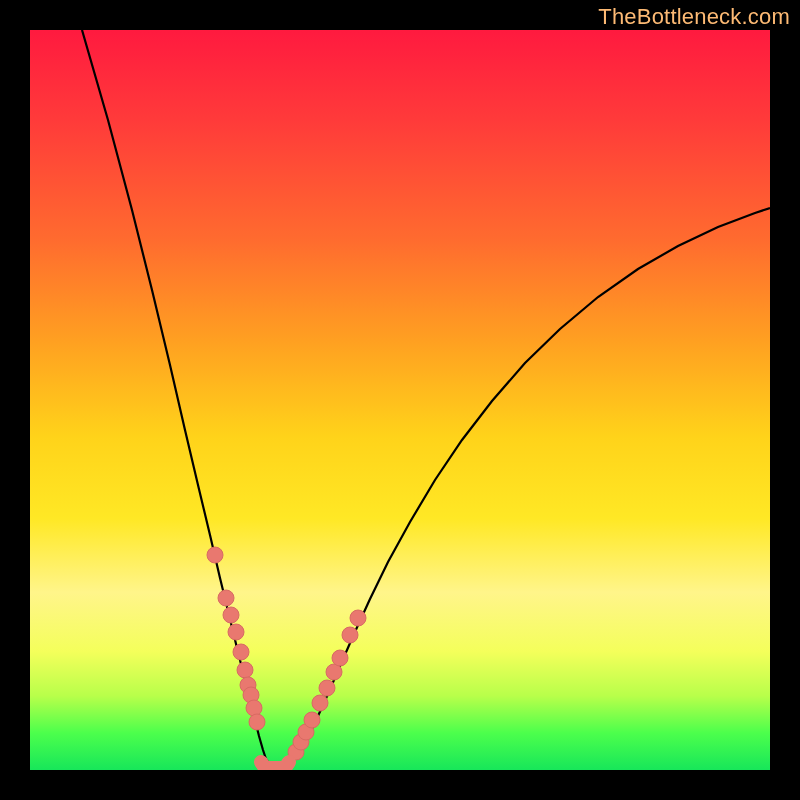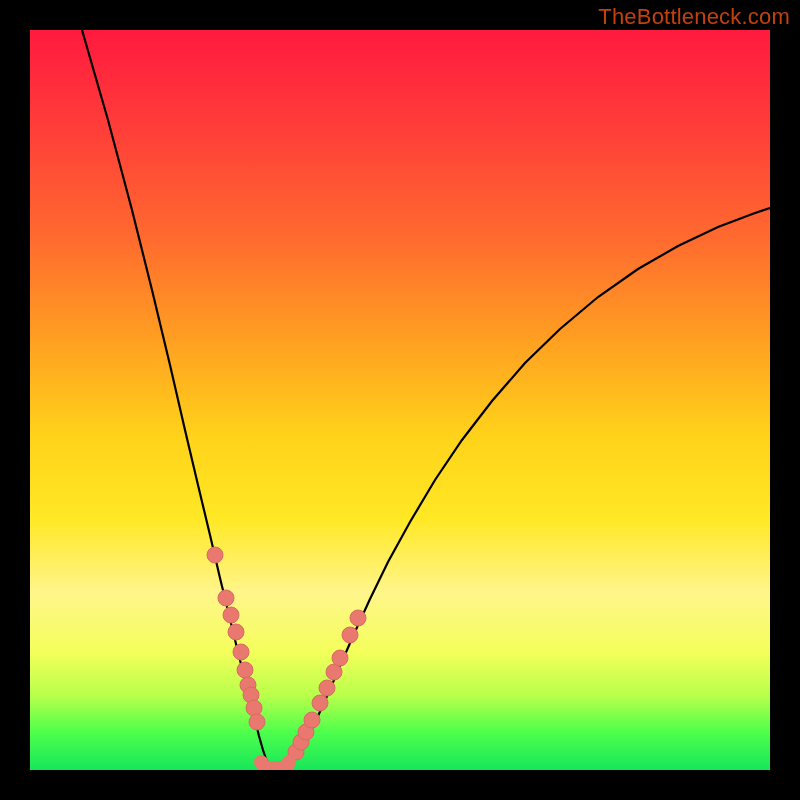--- a/index.html
+++ b/index.html
@@ -35,21 +35,21 @@
       #fff58a 76%,
       #f4ff5b 84%,
       #b8ff4a 90%,
       #4cff4c 95%,
       #17e65a 100%);
   }
   .watermark {
     position: absolute;
     top: 4px;
     right: 10px;
-    color: #c2410c;
+    color: #fdba74;
     font-size: 22px;
     letter-spacing: 0.2px;
     font-weight: 500;
   }
   svg.curve {
     position: absolute;
     left: 0;
     top: 0;
   }
   .dot {

